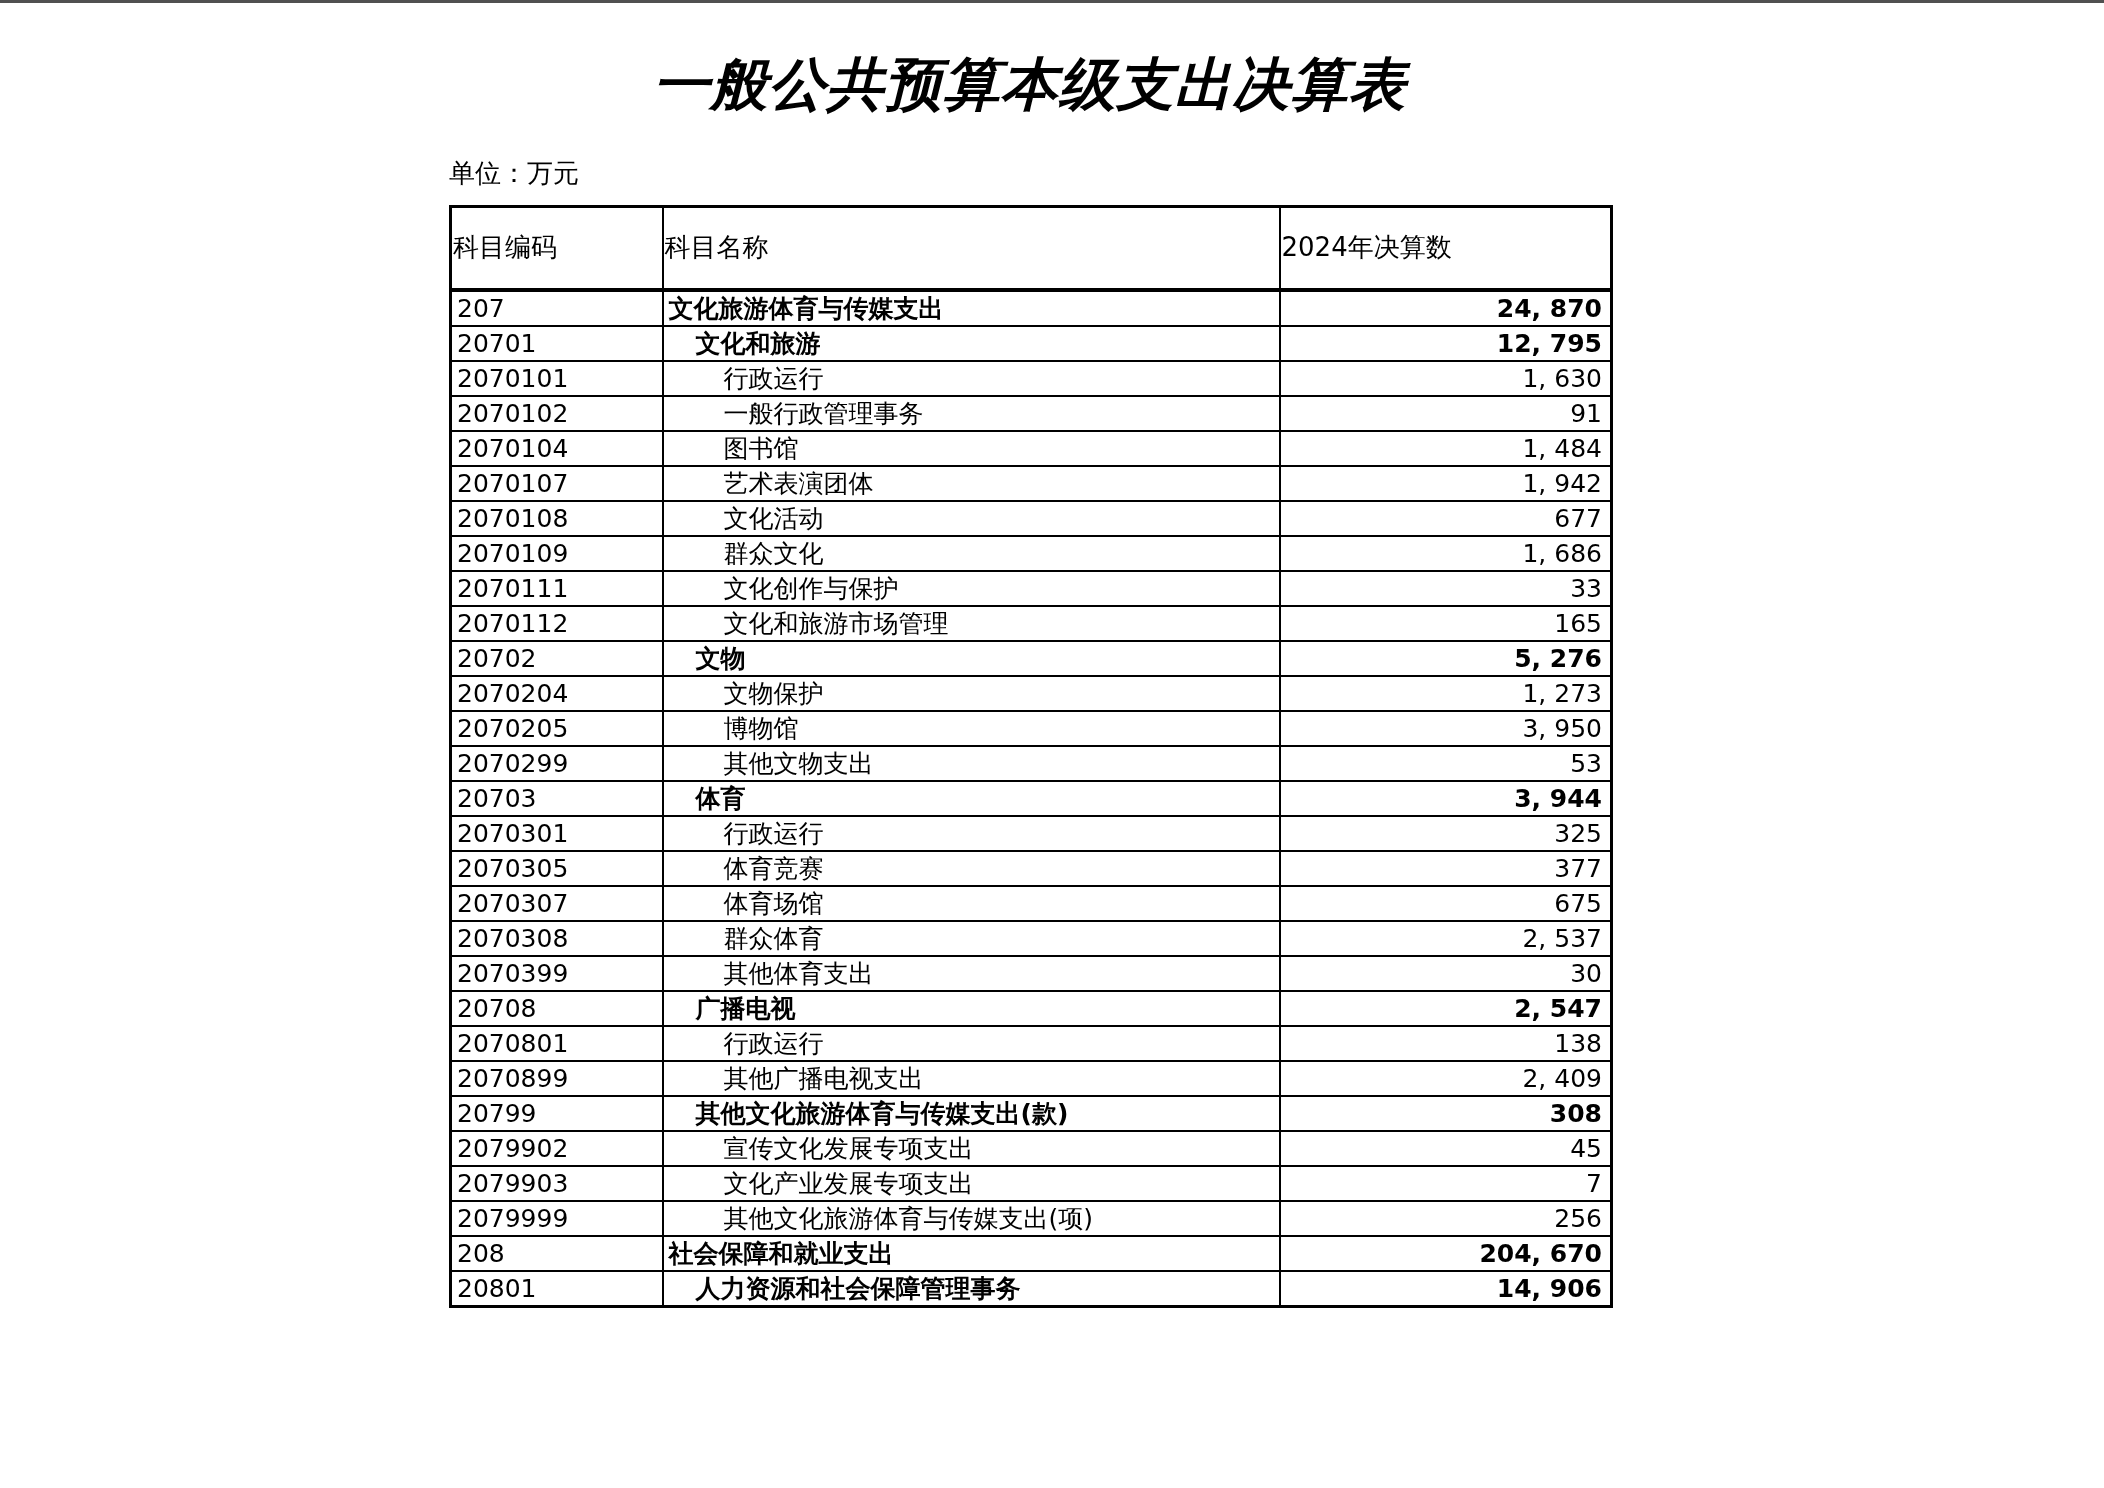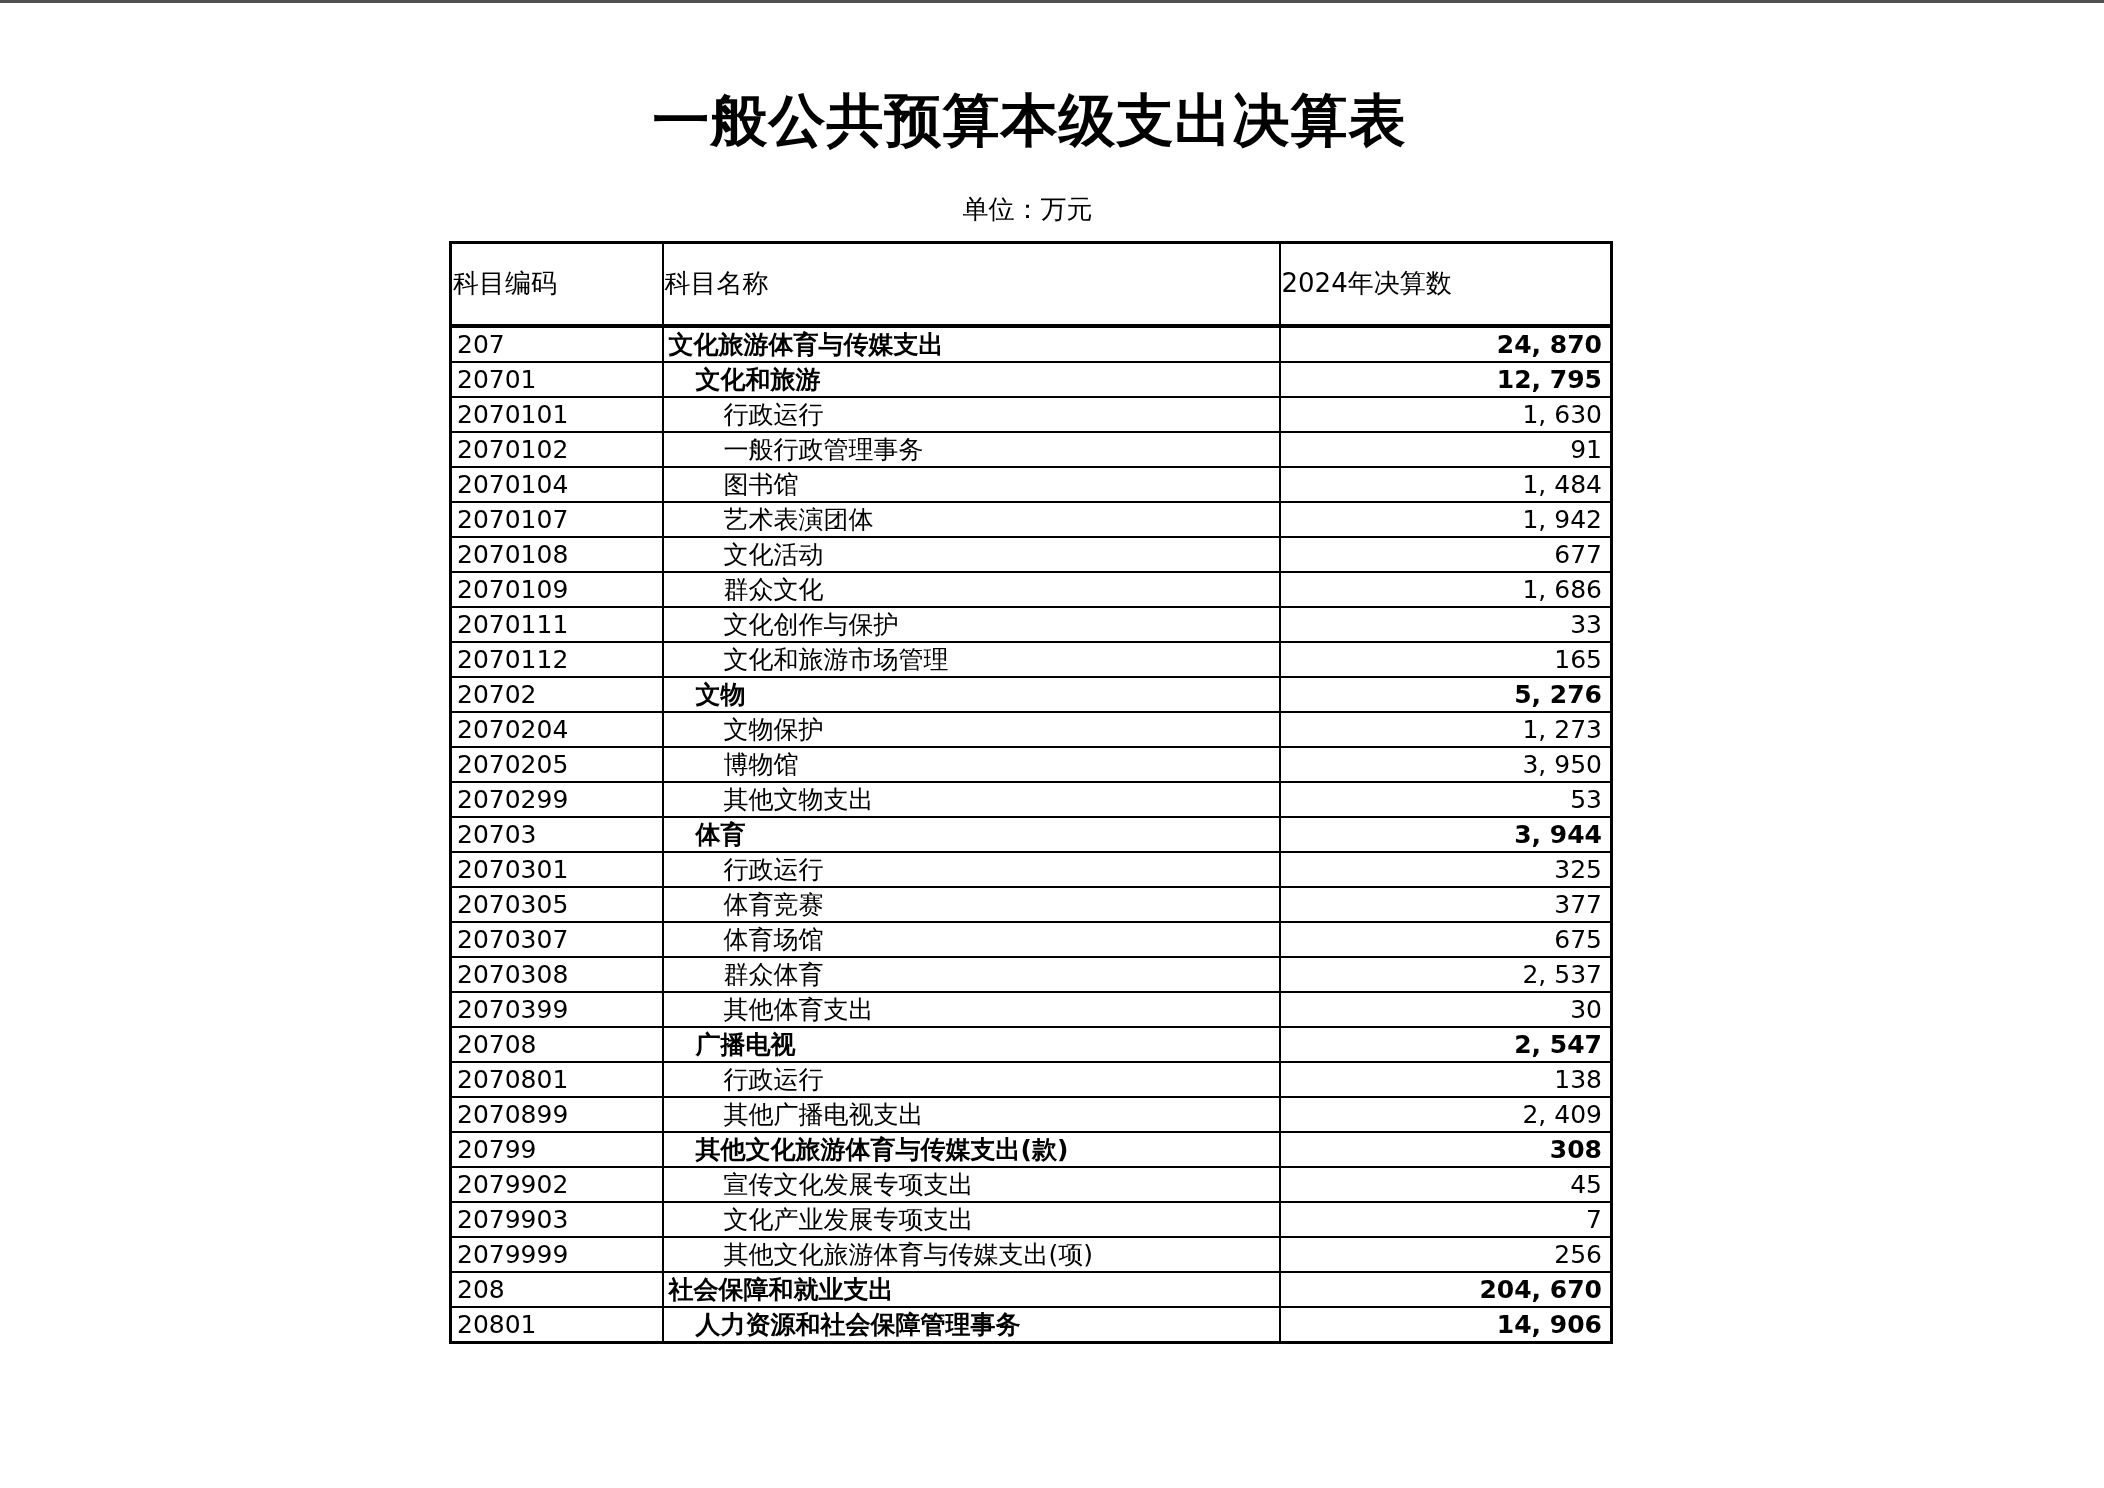--- a/index.html
+++ b/index.html
@@ -23,30 +23,31 @@
     height: 3px;
     background: #505050;
   }
   .content {
     position: absolute;
     left: 449px;
     top: 0;
     width: 1161px;
   }
   .title {
-    margin: 88px 0 0 0;
+    margin: 52px 0 0 0;
     text-align: center;
     font-size: 57px;
     font-weight: 900;
     letter-spacing: 1px;
     line-height: 1.15;
+    font-style: italic;
   }
   .unit-label {
     margin-top: 38px;
-    text-align: center;
+    text-align: left;
     font-size: 26px;
     padding-right: 4px;
   }
   table.budget-table {
     margin-top: 14px;
     border-collapse: collapse;
     width: 100%;
     table-layout: fixed;
     border: 3px solid #000;
   }

